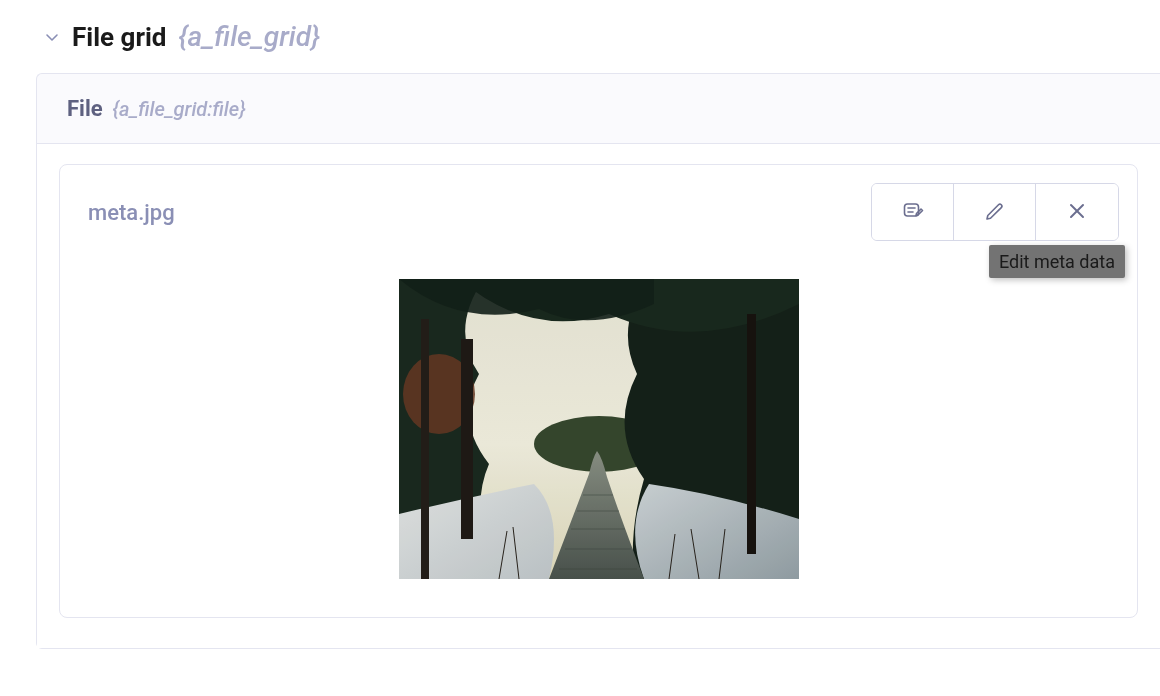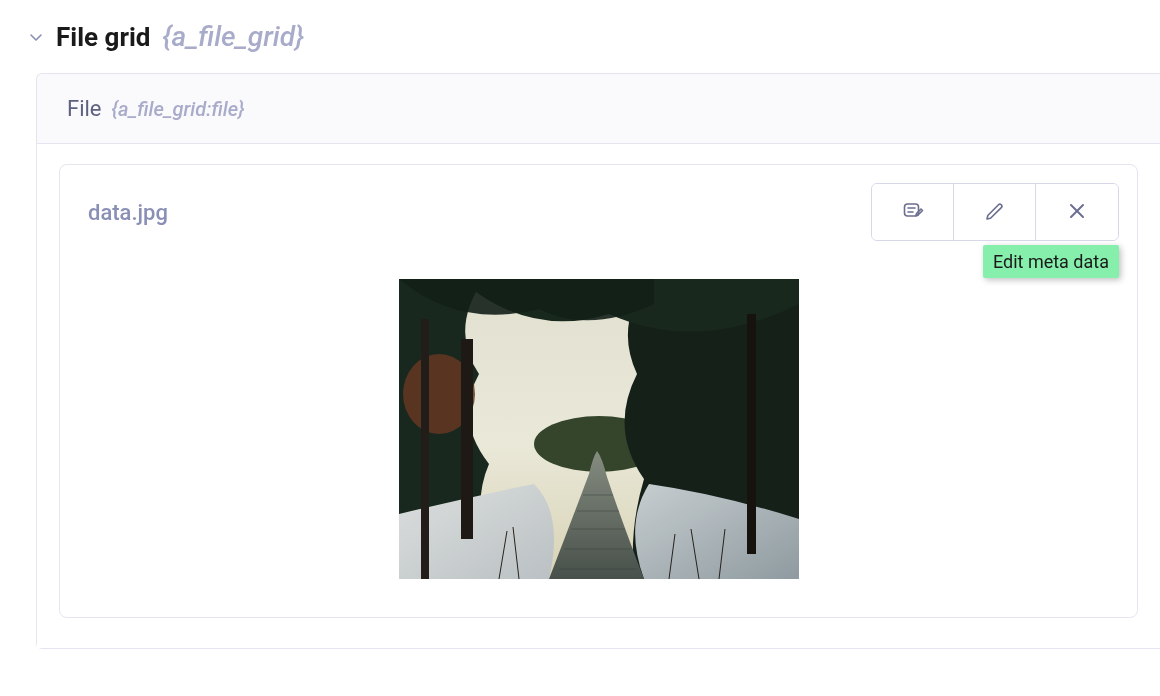--- a/index.html
+++ b/index.html
@@ -6,21 +6,21 @@
     body {
       font-family: -apple-system, BlinkMacSystemFont, "Segoe UI", Roboto, sans-serif;
       background: #fff;
       width: 1160px;
       height: 696px;
       overflow: hidden;
     }
     .header {
       display: flex;
       align-items: center;
-      padding: 20px 20px 20px 28px;
+      padding: 20px 20px 20px 44px;
       gap: 12px;
     }
     .chevron {
       color: #8a8fb5;
       display: flex;
       align-items: center;
       cursor: pointer;
     }
     .header-title {
       font-size: 26px;
@@ -42,21 +42,21 @@
     }
     .panel-header {
       display: flex;
       align-items: center;
       padding: 22px 30px;
       border-bottom: 1px solid #e4e5f0;
       gap: 10px;
     }
     .panel-title {
       font-size: 22px;
-      font-weight: 400;
+      font-weight: 700;
       color: #5e6180;
     }
     .panel-tag {
       font-size: 20px;
       font-style: italic;
       color: #a8abc9;
       font-weight: 500;
       text-align: right;
     }
     .panel-body {
@@ -99,22 +99,22 @@
       cursor: pointer;
       color: #6b6e8f;
     }
     .btn:not(:last-child) {
       border-right: 1px solid #d6d8e7;
     }
     .btn svg { width: 24px; height: 24px; }
     .tooltip {
       position: absolute;
       top: 80px;
-      right: 18px;
-      background: #86efac;
+      right: 12px;
+      background: #737373;
       color: #1a1a1a;
       font-size: 18px;
       padding: 6px 10px;
       border-radius: 2px;
       box-shadow: 2px 2px 6px rgba(0,0,0,0.25);
       white-space: nowrap;
     }
     .preview {
       background: #fff;
       border-radius: 6px;
@@ -143,21 +143,21 @@
 </div>
 
 <div class="panel">
   <div class="panel-header">
     <span class="panel-title">File</span>
     <span class="panel-tag">{a_file_grid:file}</span>
   </div>
   <div class="panel-body">
     <div class="file-card">
       <div class="file-card-header">
-        <span class="file-name">data.jpg</span>
+        <span class="file-name">meta.jpg</span>
         <div class="btn-group">
           <button class="btn">
             <span>
               <svg viewBox="0 0 24 24" fill="none" stroke="currentColor" stroke-width="1.6" stroke-linecap="round" stroke-linejoin="round">
                 <rect x="3.5" y="5" width="14" height="12" rx="3"></rect>
                 <line x1="7" y1="9" x2="14" y2="9"></line>
                 <line x1="7" y1="13" x2="12" y2="13"></line>
                 <path d="M15.5 14.5 L20 10 L21.5 11.5 L17 16 L15 16.5 Z"></path>
               </svg>
             </span>

